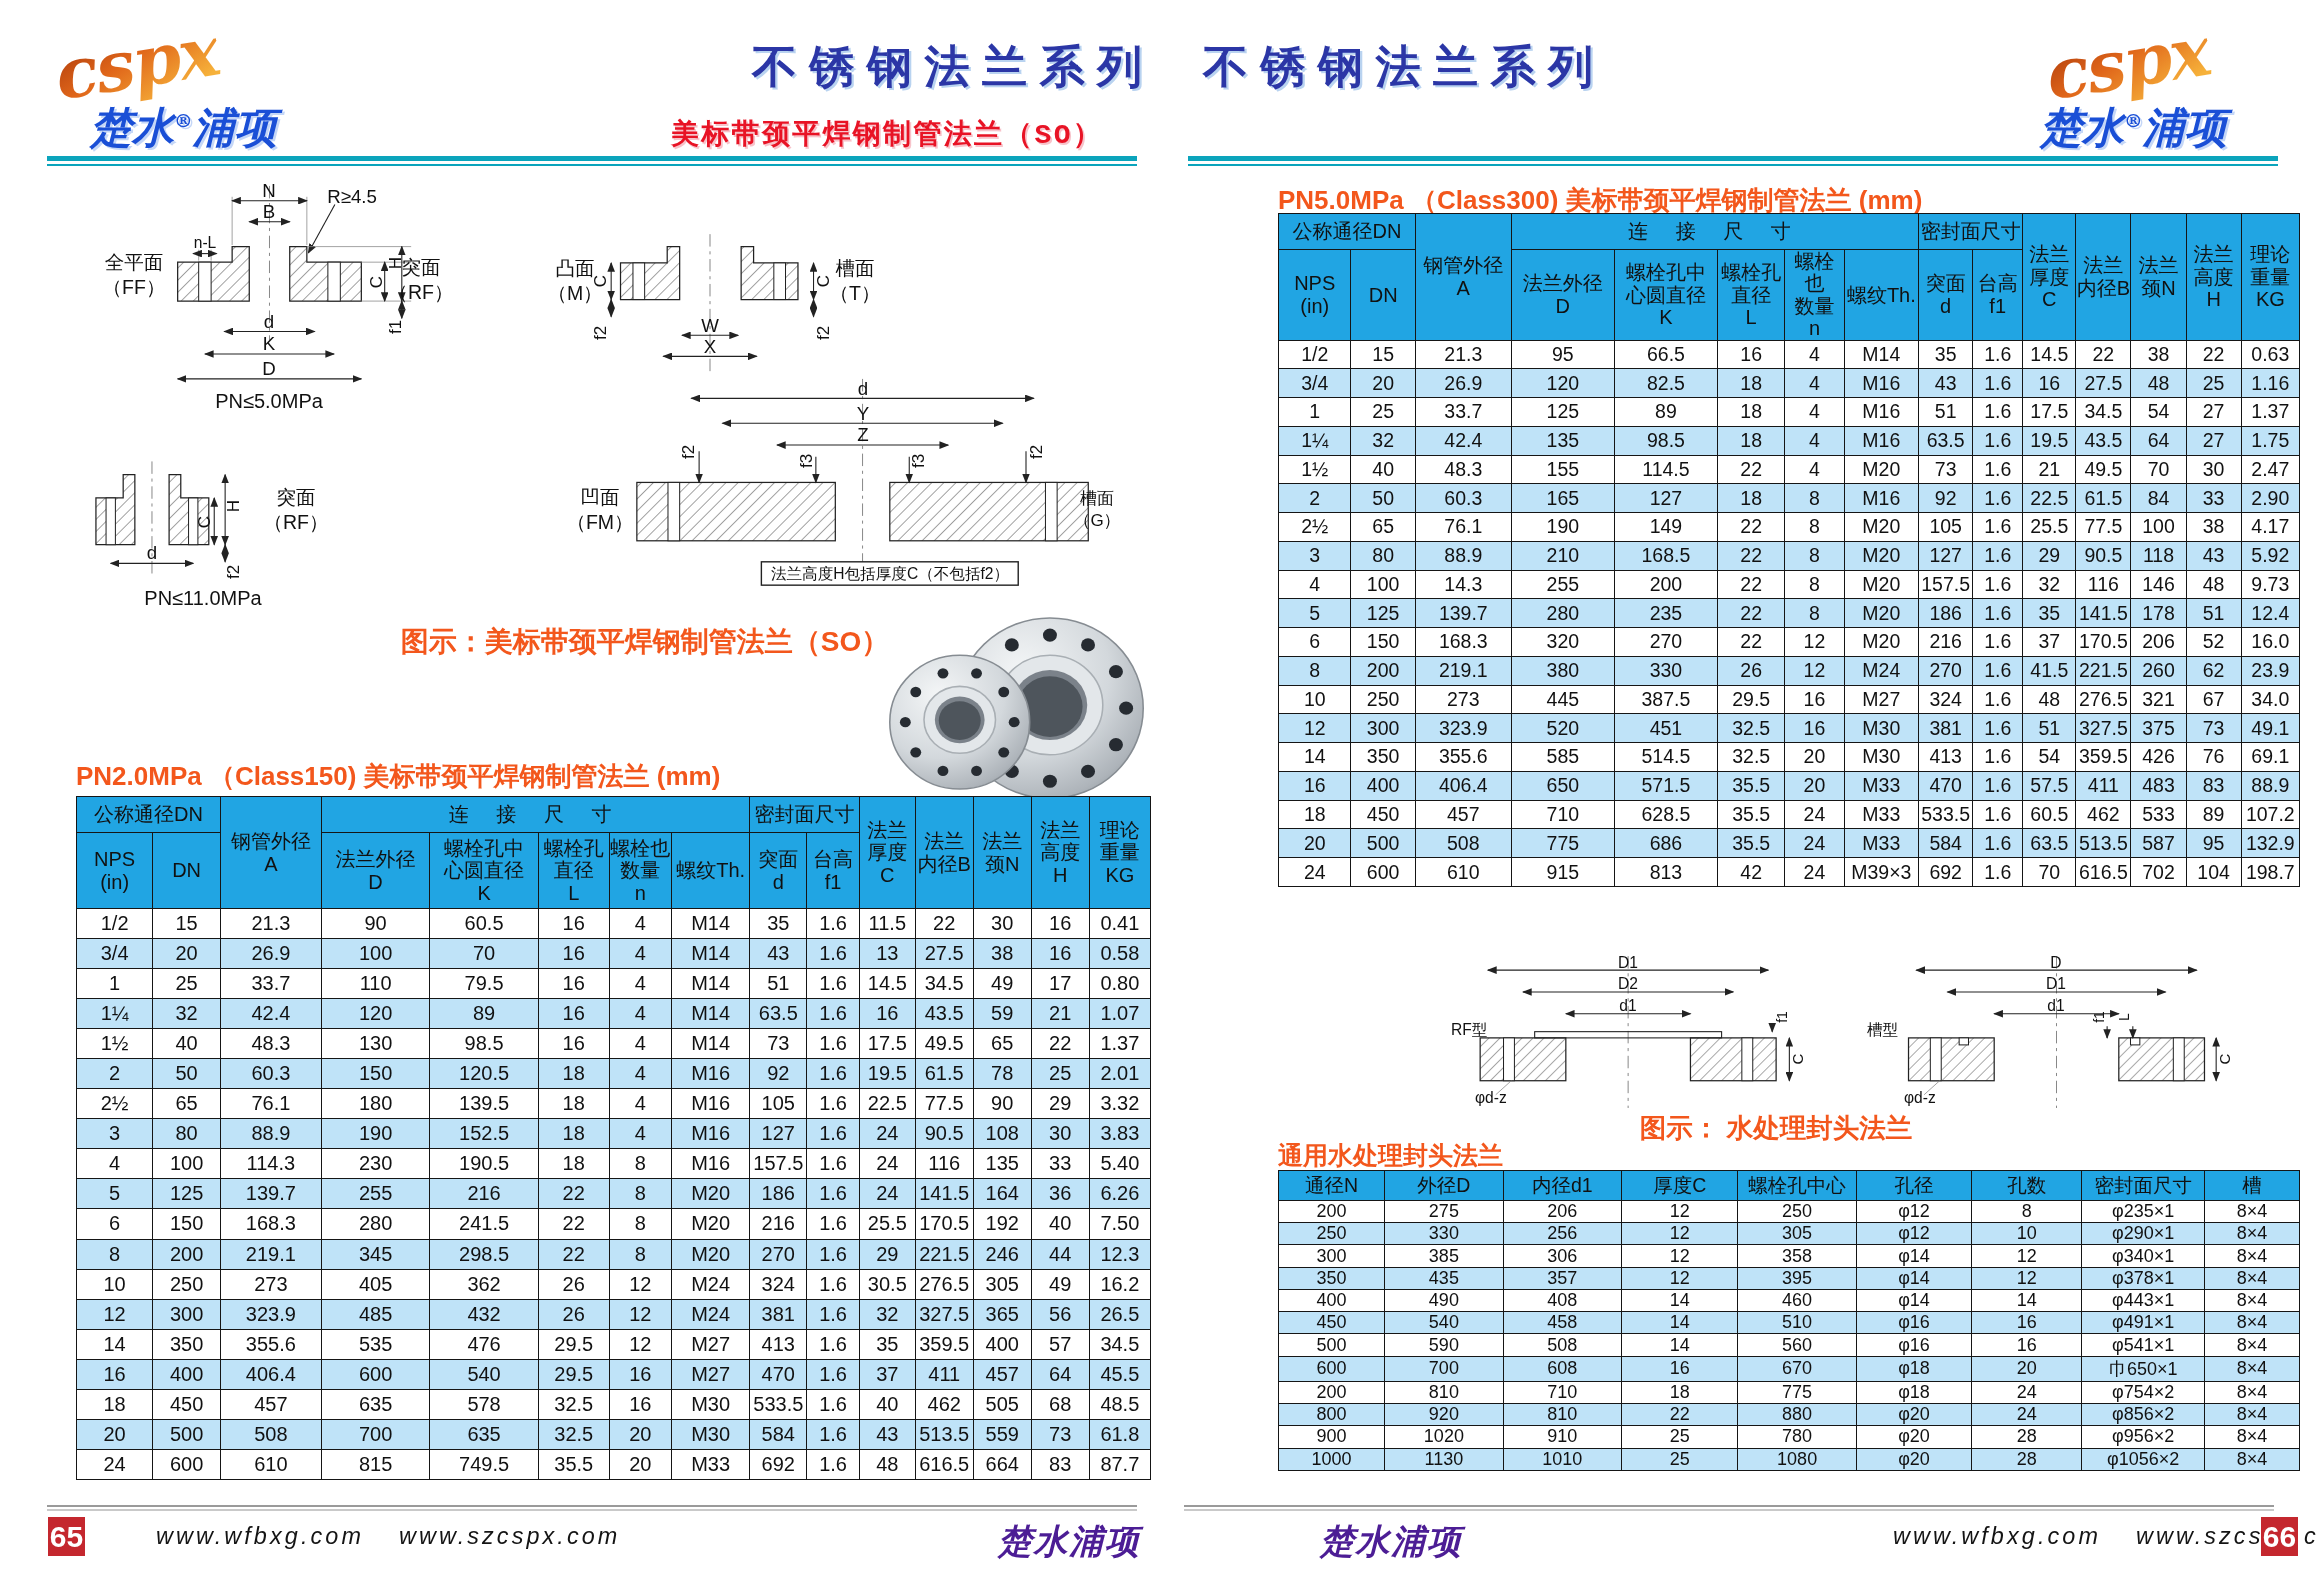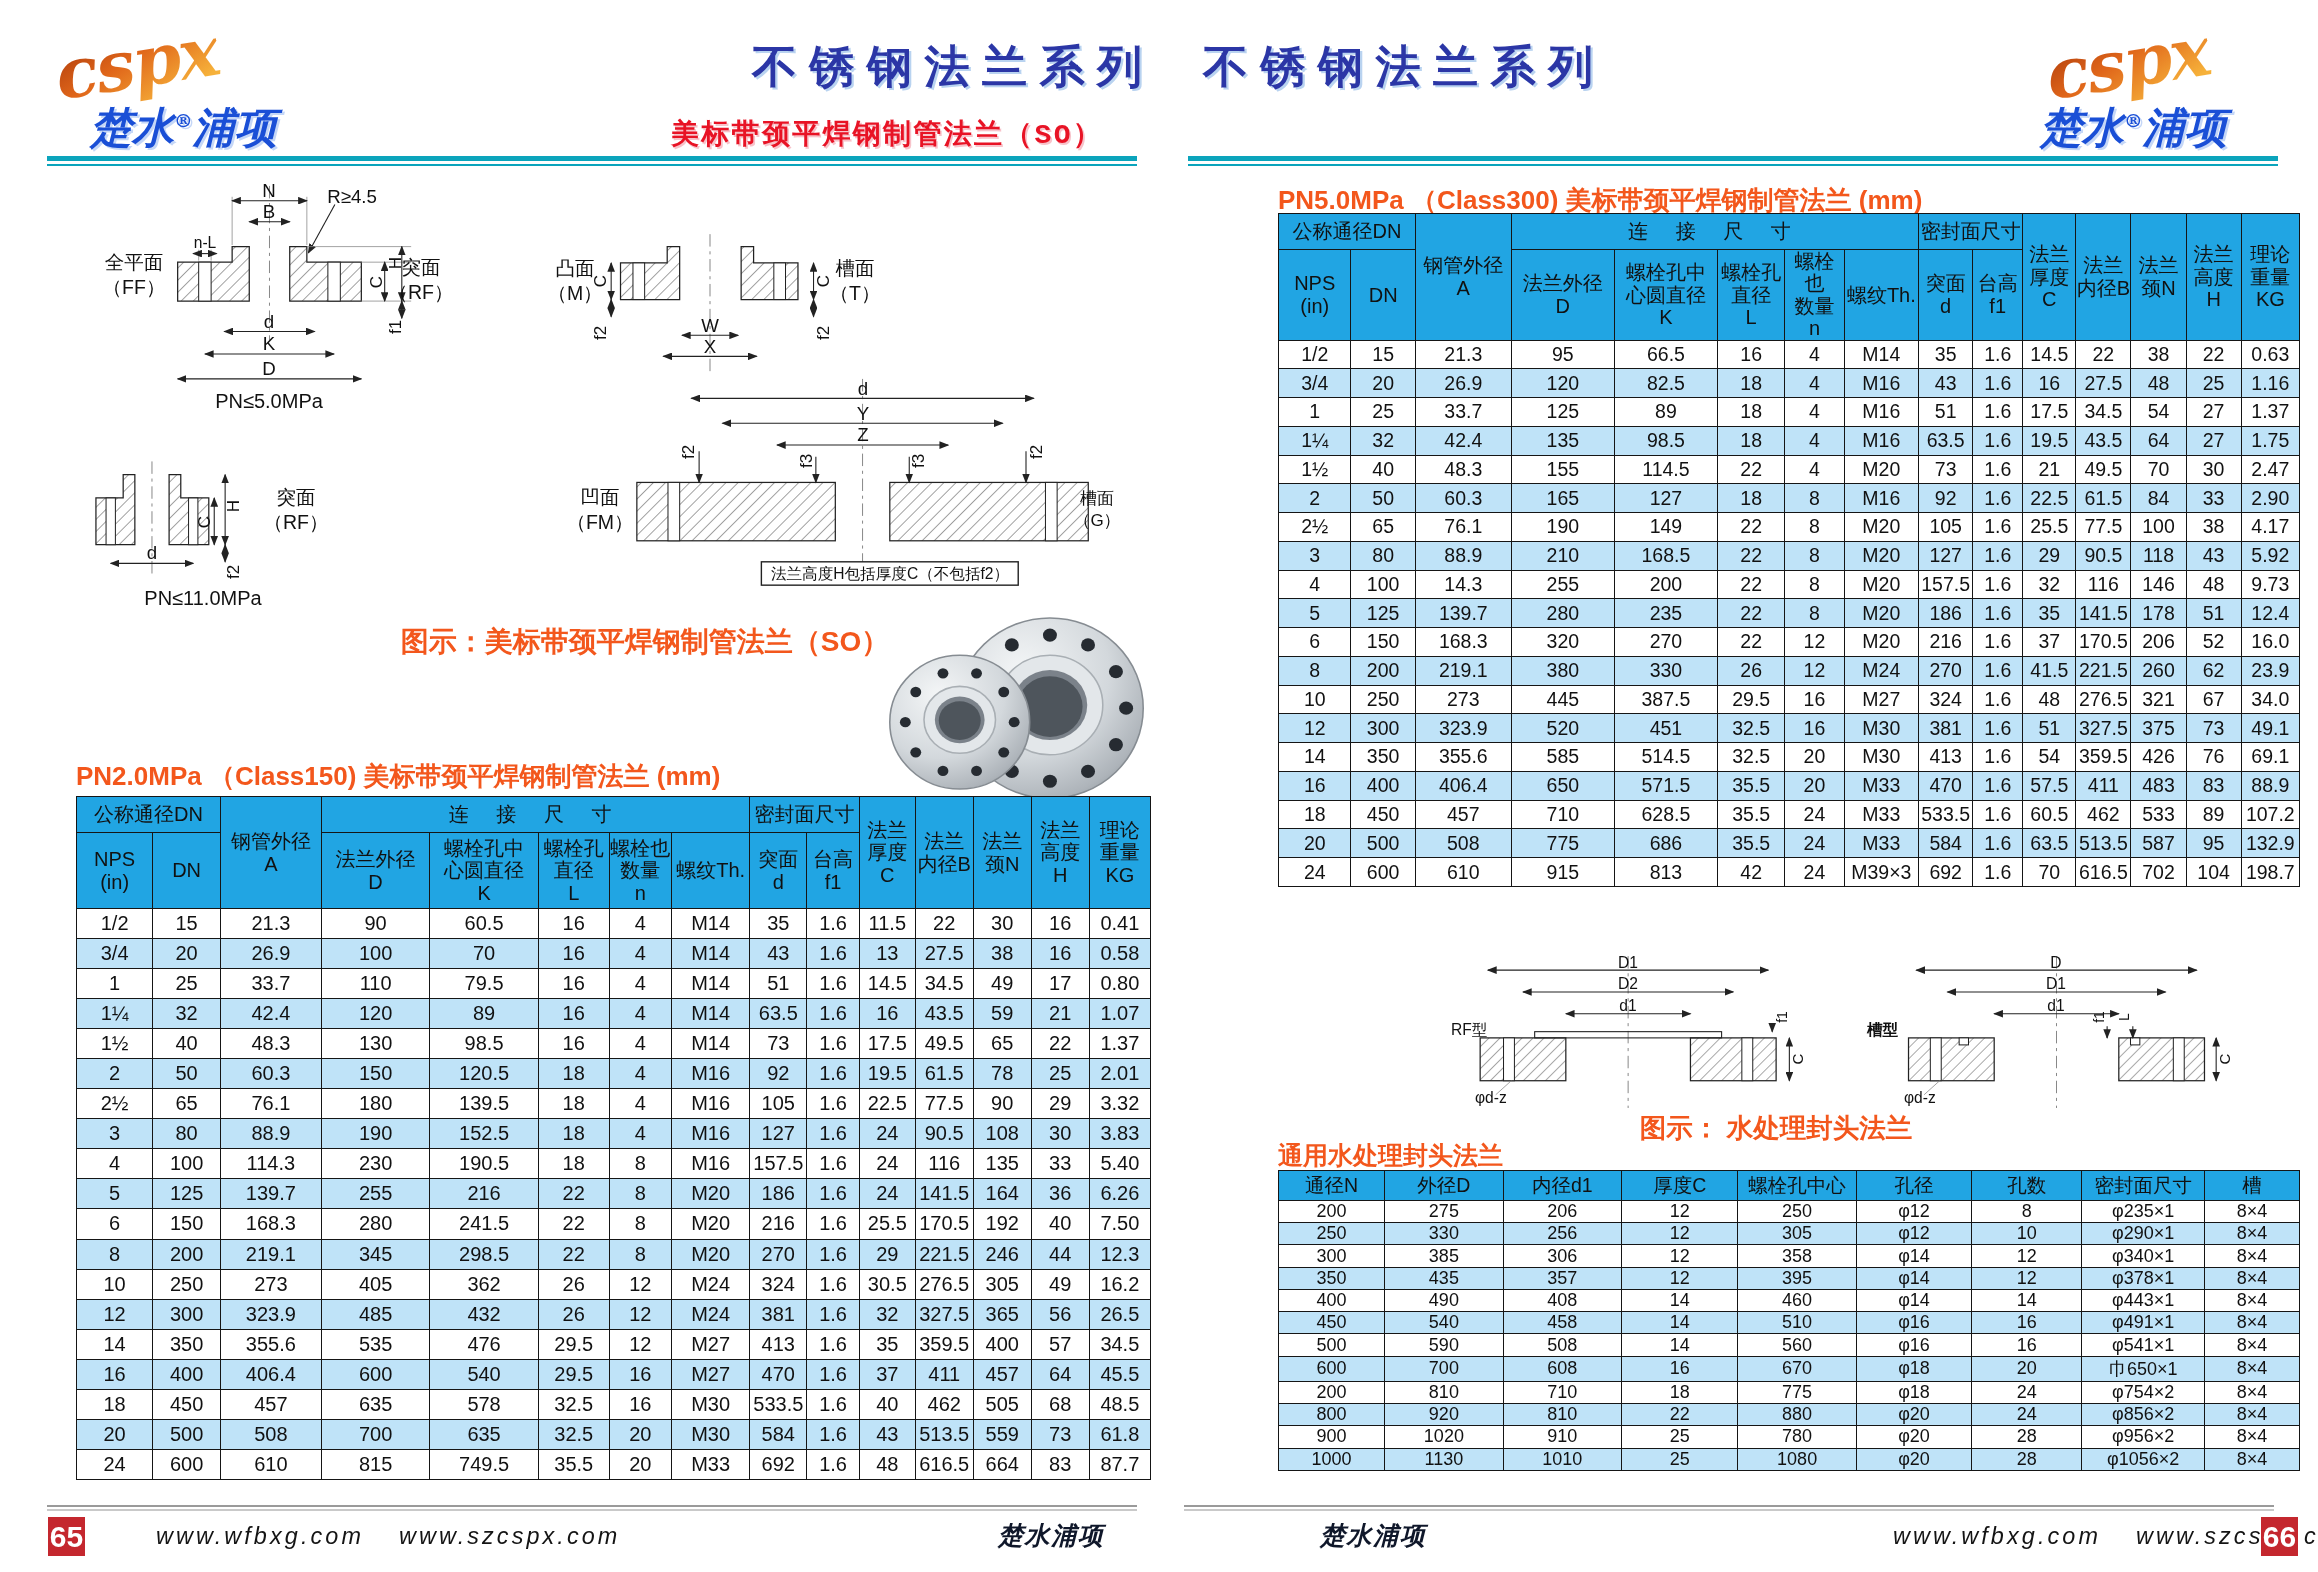--- a/index.html
+++ b/index.html
@@ -37,22 +37,22 @@
   #tblR td{font-size:19.5px;}
   #tbl2 th{font-size:19.5px;white-space:nowrap;}
   #tbl2 thead tr:first-child{height:30px;}
   #tbl2 td{font-size:18px;}
 
   
   .footer-rule{height:6.2px;background:linear-gradient(#9a9a9a 0,#9a9a9a 2.3px,#fff 2.3px,#fff 3.9px,#c9c9c9 3.9px,#c9c9c9 6.2px);}
   .page-box{width:37px;height:39px;background:#c4272e;color:#fff;font-size:30px;font-weight:bold;
     display:flex;align-items:center;justify-content:center;}
   .url{font-weight:normal;font-style:italic;font-size:23.4px;letter-spacing:3.1px;white-space:nowrap;color:#141414;}
-  .brand-sig{font-family:Liberation Sans, sans-serif;font-style:italic;font-weight:bold;font-size:25px;
-    color:#0f172a;letter-spacing:1.6px;white-space:nowrap;}
+  .brand-sig{font-family:Liberation Sans, sans-serif;font-style:italic;font-weight:bold;font-size:34px;
+    color:#4c1d95;letter-spacing:1.6px;white-space:nowrap;}
 
   
   .dlab{position:absolute;transform:translate(-50%,-50%);font-size:18.7px;white-space:nowrap;}
   .vlab{position:absolute;transform:translate(-50%,-50%) rotate(-90deg);font-size:17px;white-space:nowrap;}
   .flab{position:absolute;transform:translate(-50%,-50%);font-size:19.5px;white-space:pre-line;
         text-align:center;line-height:1.3;}
   .pnlab{position:absolute;transform:translate(-50%,-50%);font-size:20px;white-space:nowrap;}
   .nlab{position:absolute;transform:translate(-50%,-50%);font-size:15.6px;white-space:nowrap;}
   .tlab{position:absolute;font-size:15.6px;white-space:nowrap;}
 
@@ -1090,21 +1090,21 @@
       <line class="ext" x1="610" y1="178" x2="630" y2="160"></line>
     </svg>
 
     <span class="tlab" style="left:291px;top:1020px;">RF型</span>
     <span class="dlab" style="left:468px;top:963px;font-size:15.6px;">D1</span>
     <span class="dlab" style="left:468px;top:984px;font-size:15.6px;">D2</span>
     <span class="dlab" style="left:468px;top:1006px;font-size:15.6px;">d1</span>
     <span class="vlab" style="left:637px;top:1059px;font-size:15px;">C</span>
     <span class="vlab" style="left:622px;top:1017px;font-size:14px;">f1</span>
     <span class="tlab" style="left:315px;top:1089px;">φd-z</span>
-    <span class="tlab" style="left:707px;top:1020px;font-weight:bold;">槽型</span>
+    <span class="tlab" style="left:707px;top:1020px;">槽型</span>
     <span class="dlab" style="left:896px;top:963px;font-size:15.6px;">D</span>
     <span class="dlab" style="left:896px;top:984px;font-size:15.6px;">D1</span>
     <span class="dlab" style="left:896px;top:1006px;font-size:15.6px;">d1</span>
     <span class="vlab" style="left:939px;top:1017px;font-size:14px;">f1</span>
     <span class="vlab" style="left:964px;top:1017px;font-size:14px;">L</span>
     <span class="vlab" style="left:1064px;top:1059px;font-size:15px;">C</span>
     <span class="tlab" style="left:744px;top:1089px;">φd-z</span>
 
     <div class="abs caption-orange" style="left:616px;top:1110px;font-size:26.5px;">图示： 水处理封头法兰</div>
 

